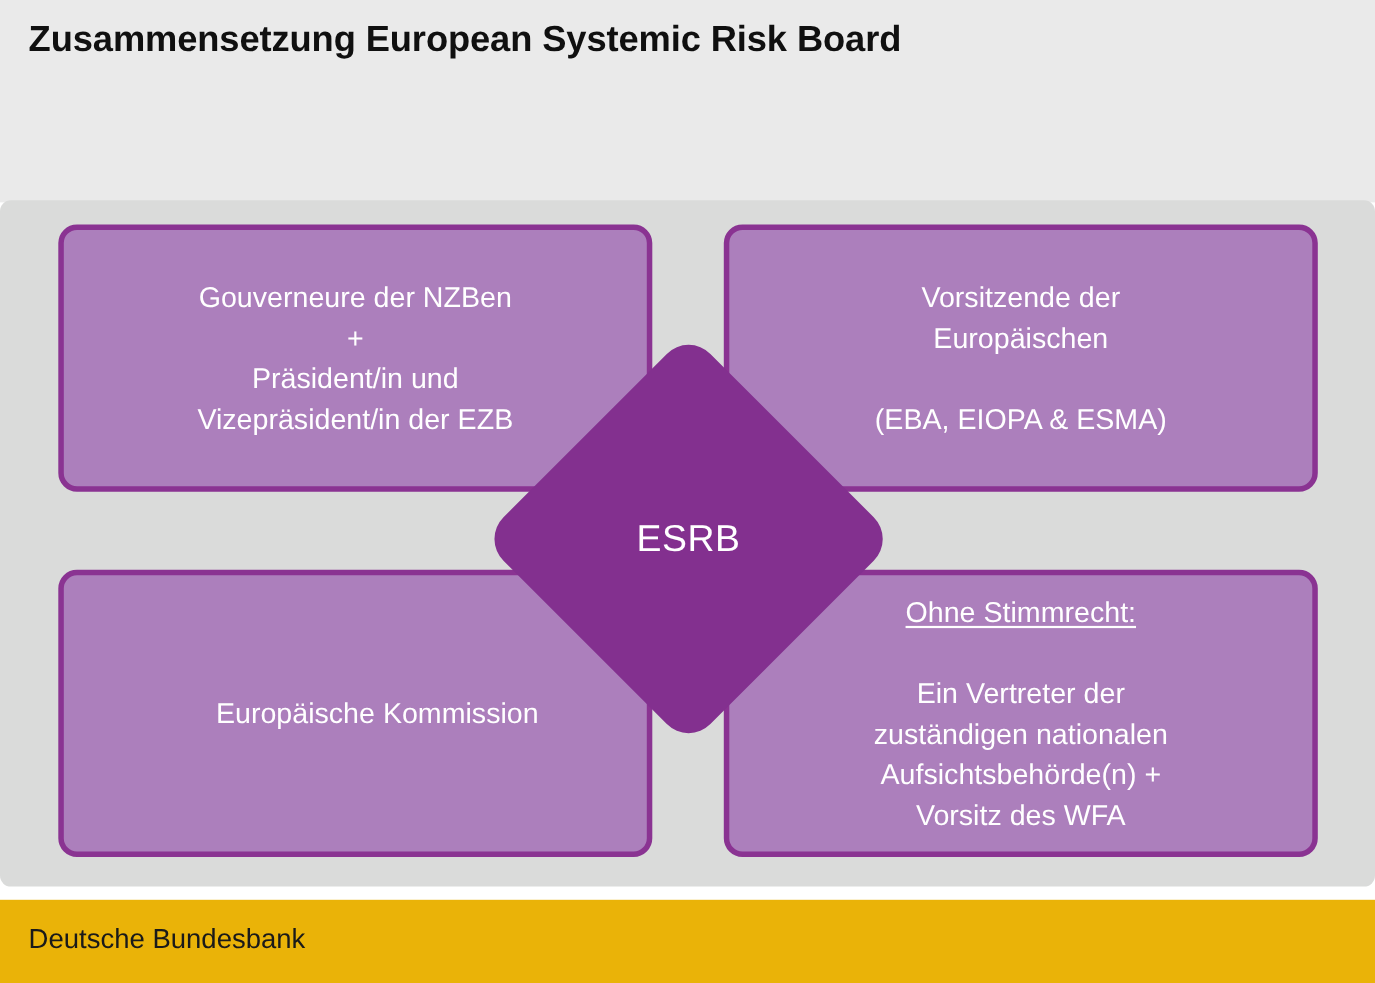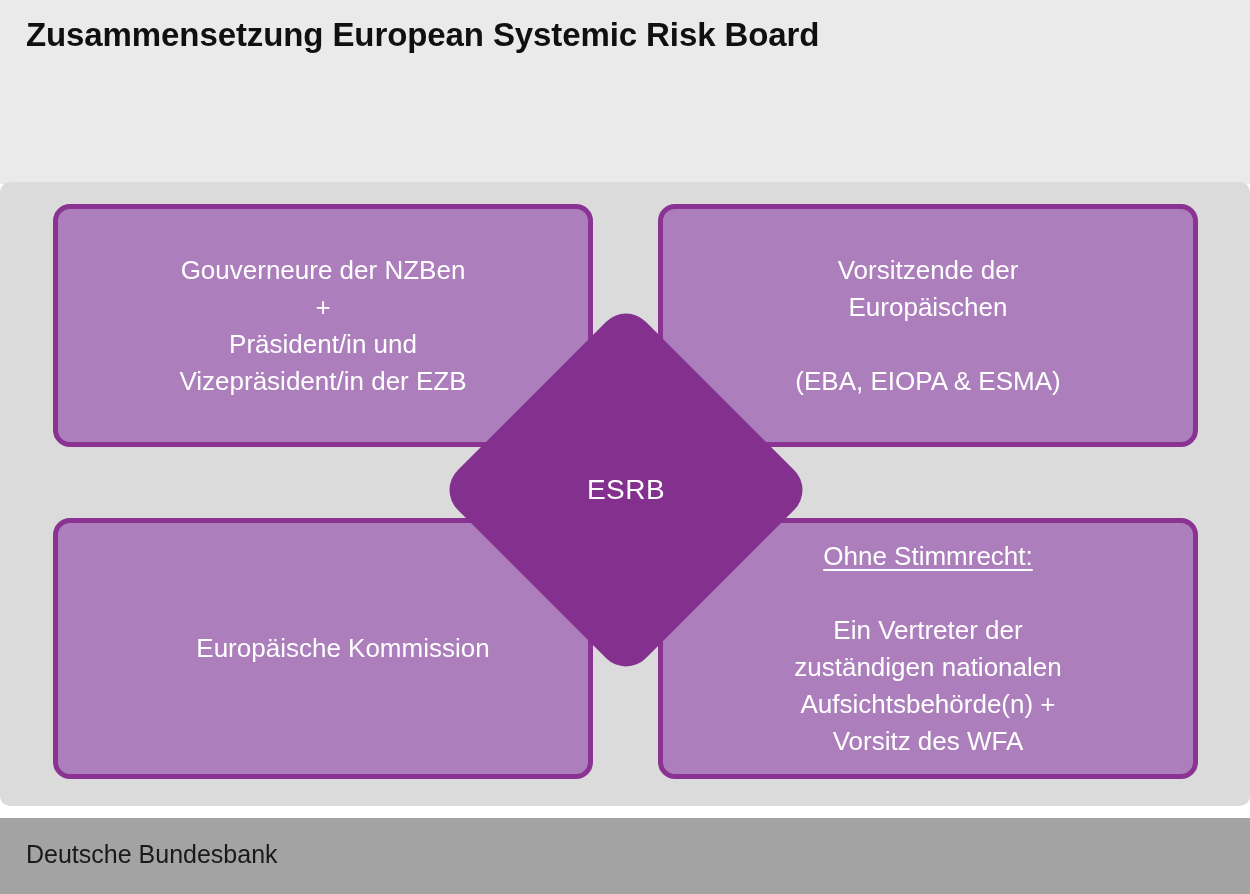--- a/index.html
+++ b/index.html
@@ -129,21 +129,21 @@
   .diamond-label {
     position: absolute;
     left: 0;
     top: 0;
     width: 372px;
     height: 380px;
     display: flex;
     align-items: center;
     justify-content: center;
     color: #ffffff;
-    font-size: 28px;
+    font-size: 34px;
     font-weight: 400;
     letter-spacing: 0.5px;
   }
 
   
   .footer-band {
     position: absolute;
     left: 0;
     top: 818px;
     width: 1250px;
@@ -206,17 +206,17 @@
         </div>
     </div>
 
     <div class="diamond-wrap">
       <div class="diamond-shape" style="background: rgb(131, 48, 143);"></div>
       <div class="diamond-label" style="color: rgb(255, 255, 255);">ESRB</div>
     </div>
 
   </div>
 
-  <div class="footer-band" style="background: #a3a3a3;">
+  <div class="footer-band" style="background: #eab308;">
     <div class="footer-text">Deutsche Bundesbank</div>
   </div>
 
 </div>
 
 </body></html>

